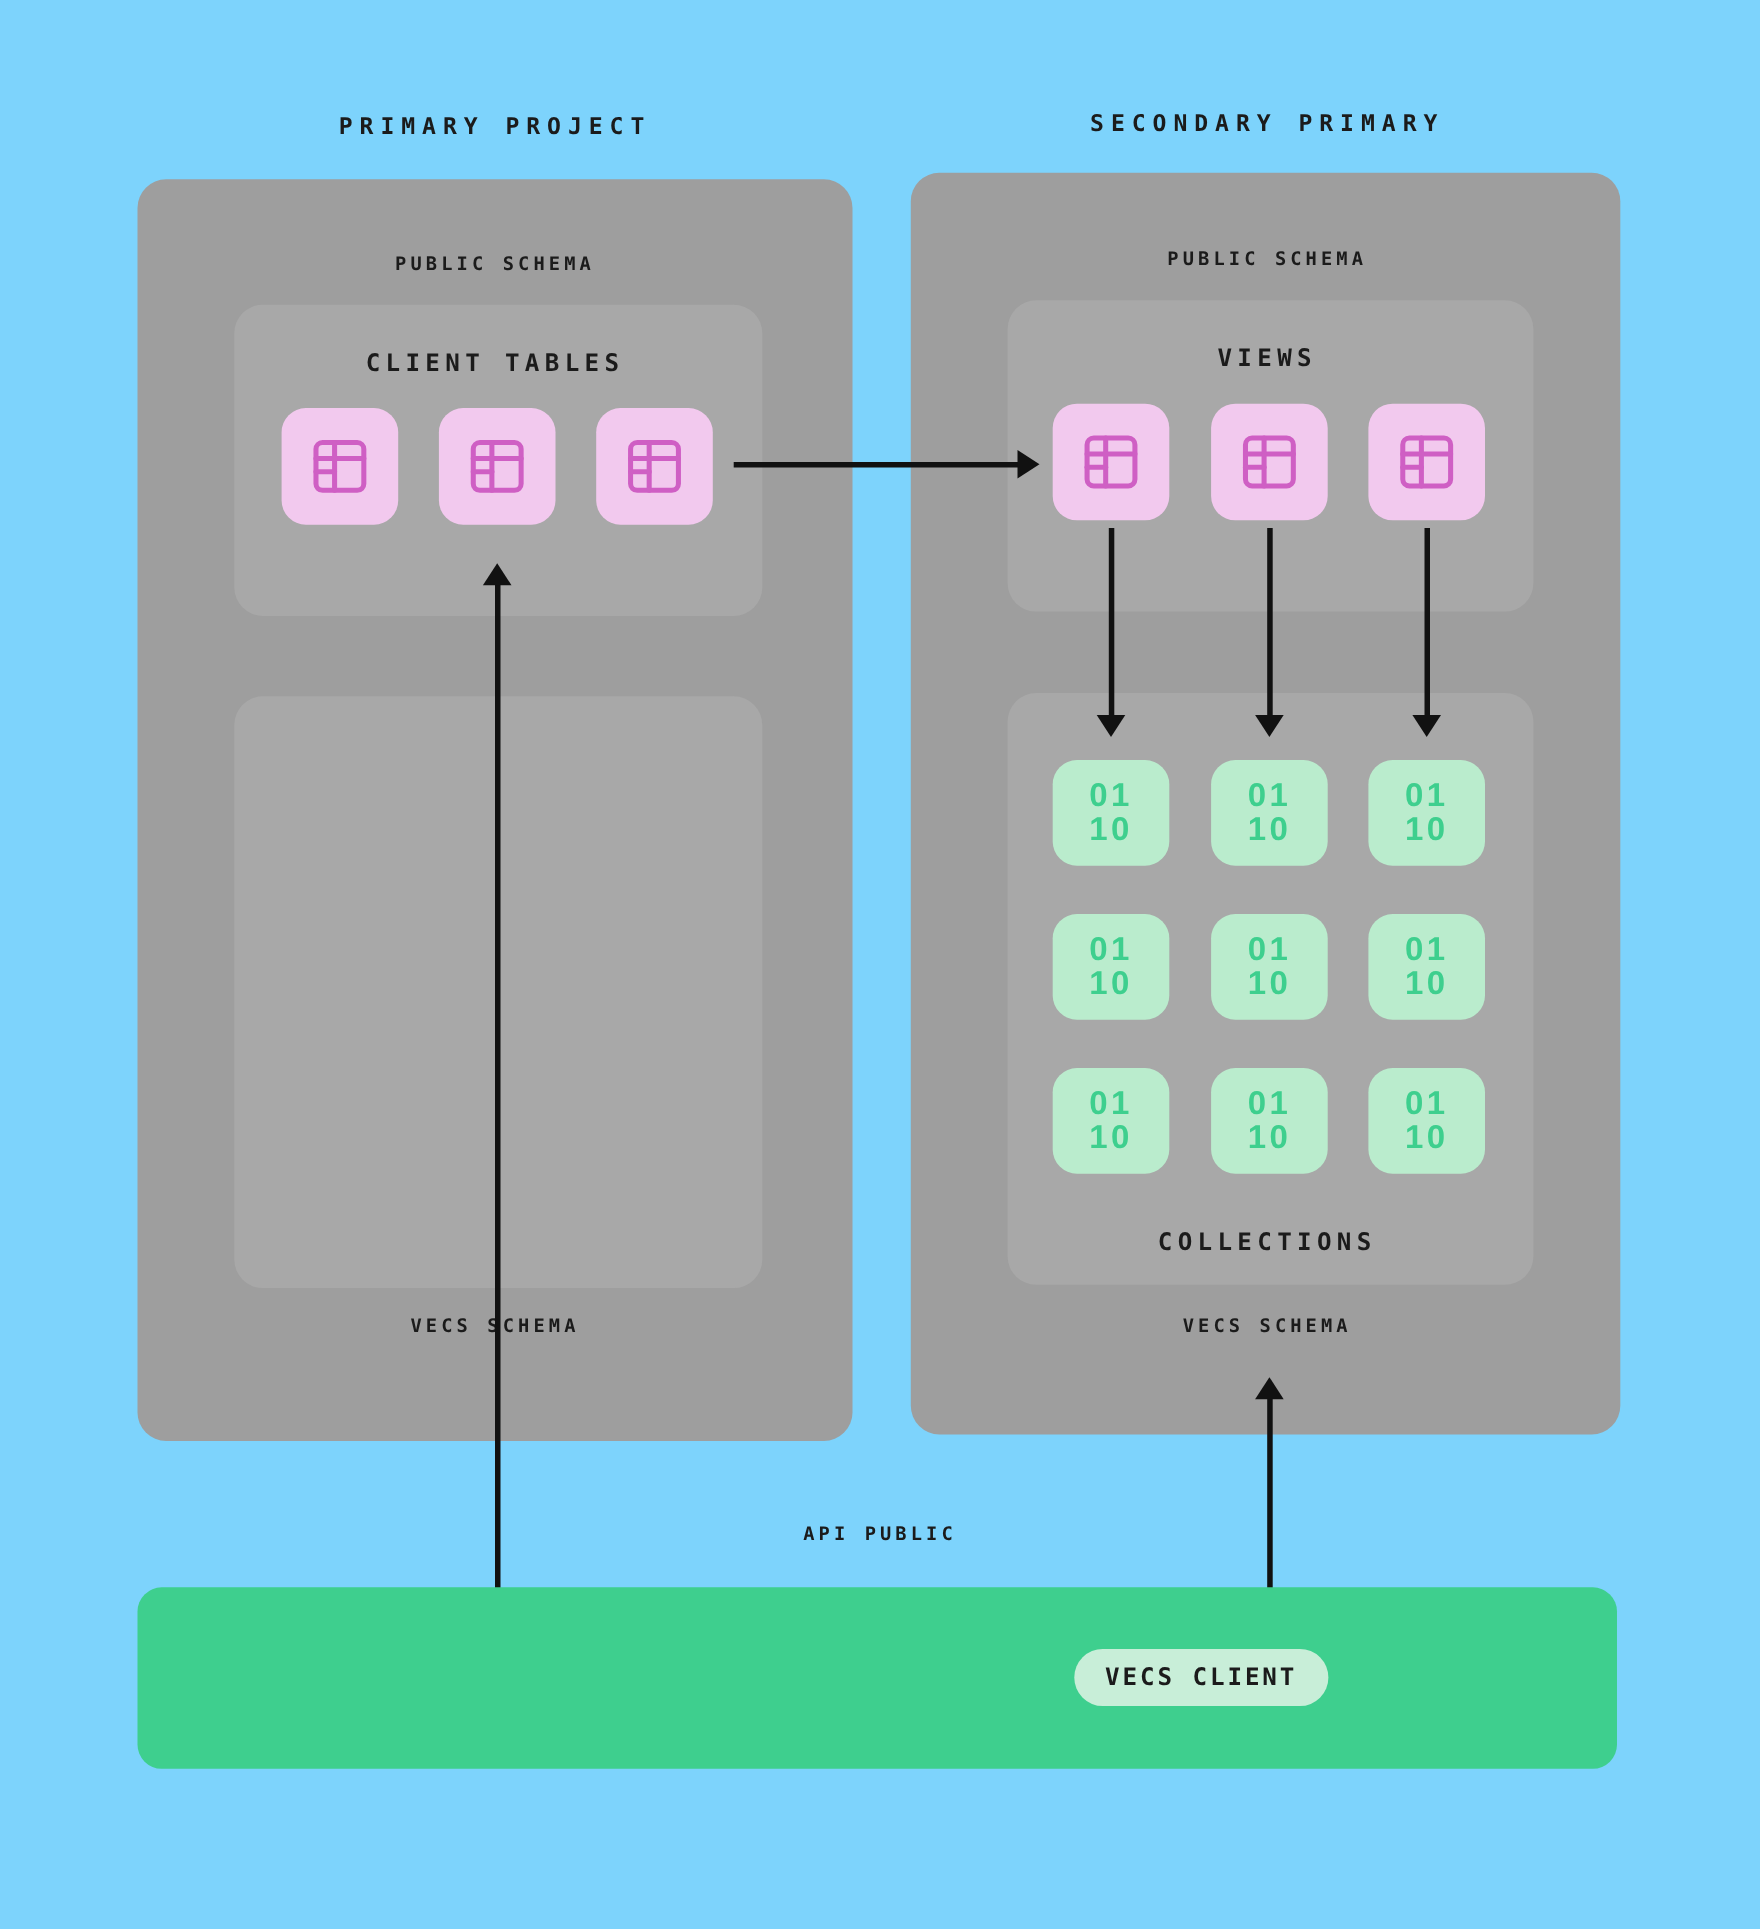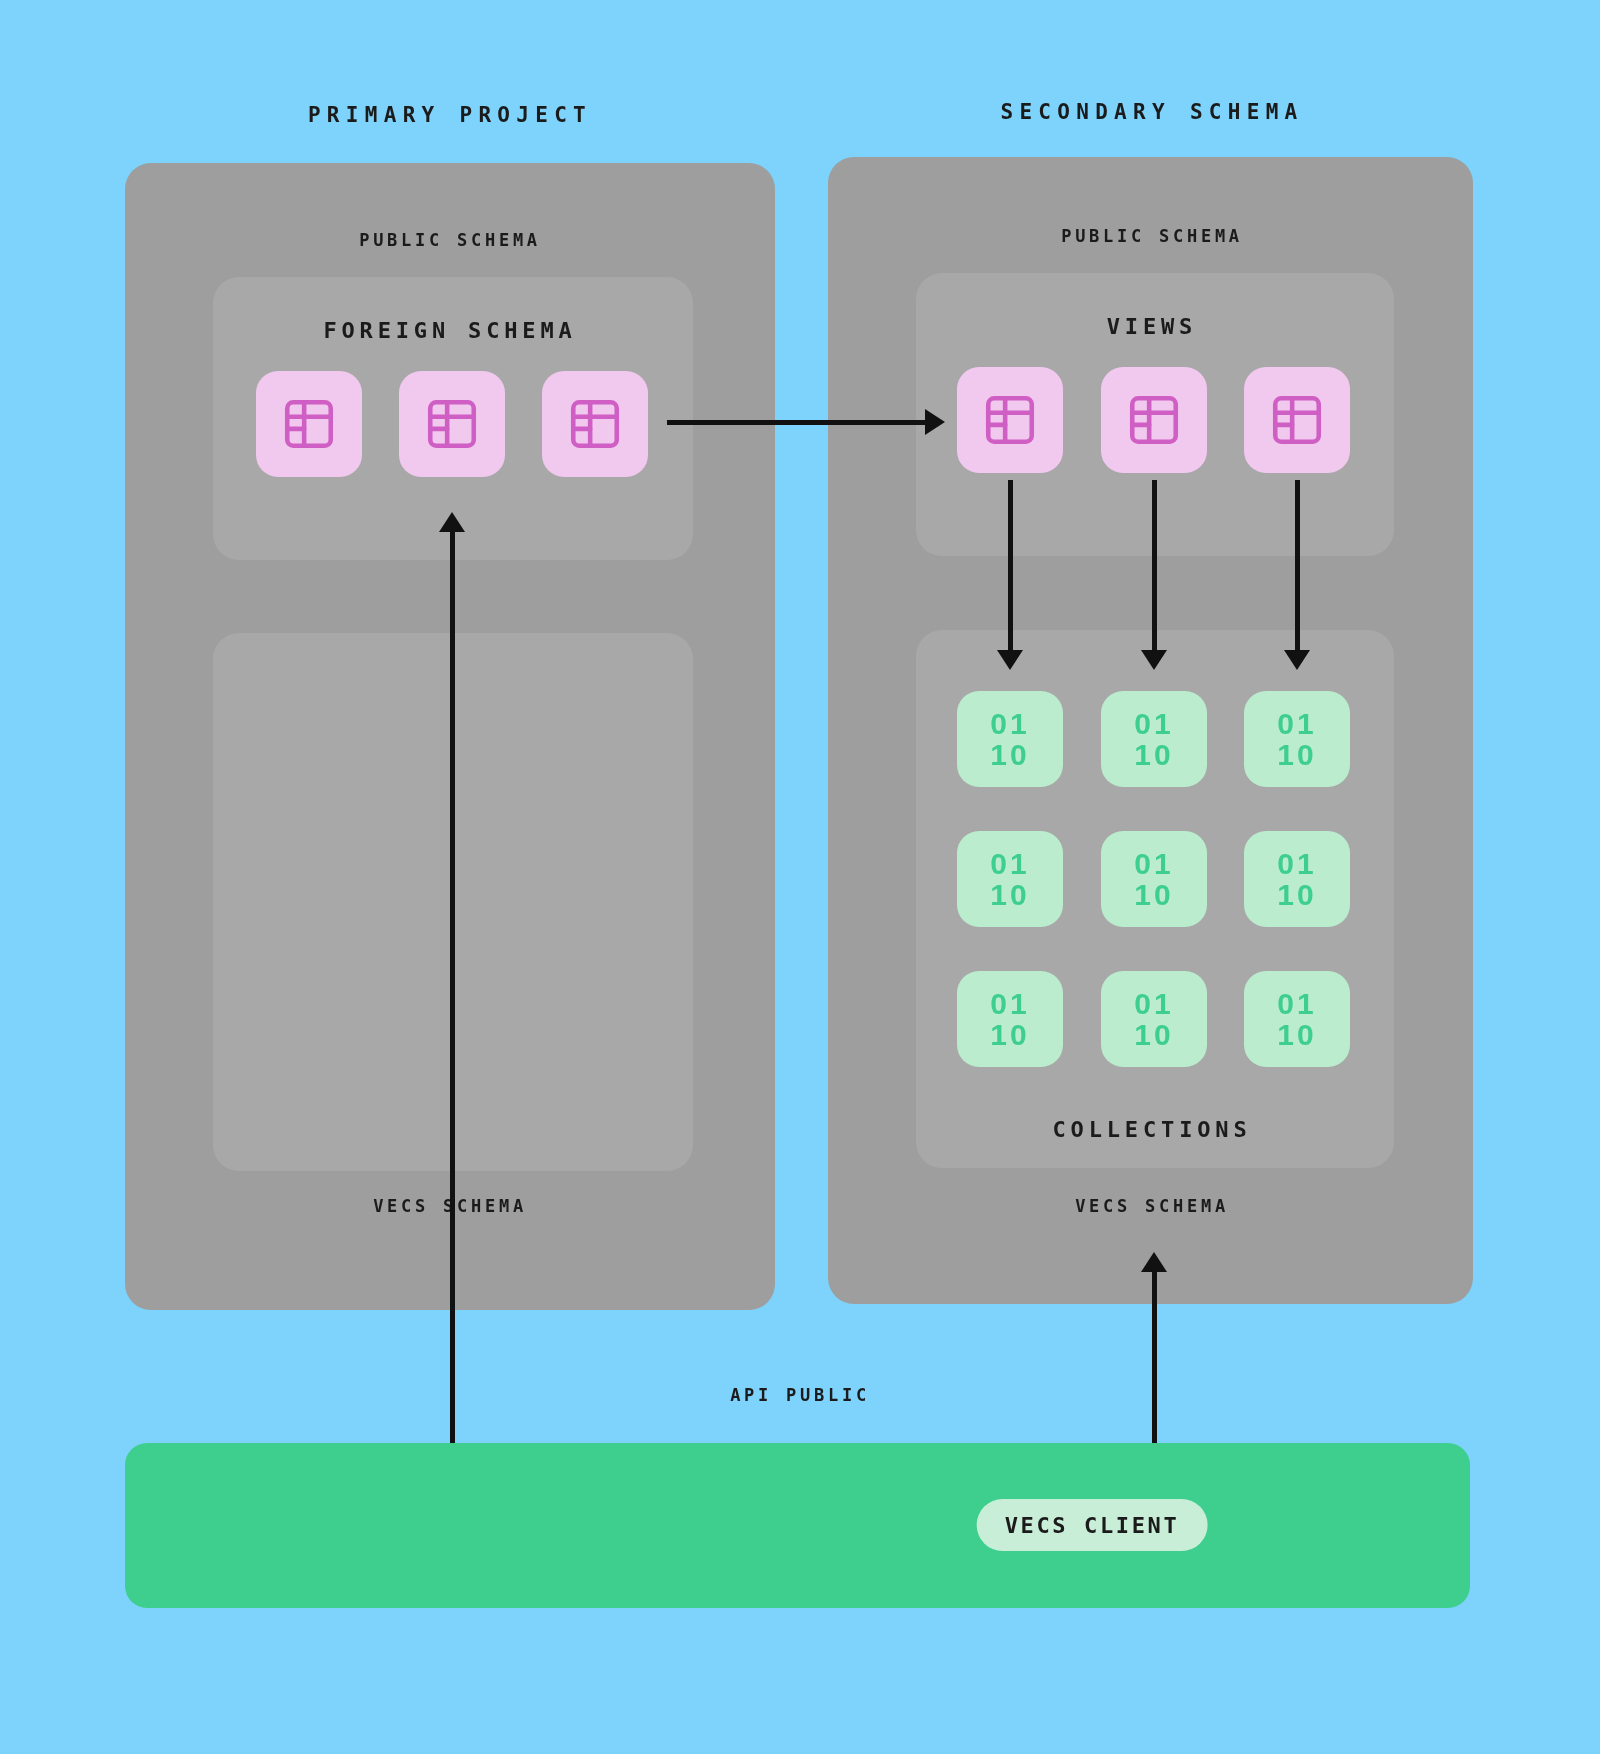--- a/index.html
+++ b/index.html
@@ -121,28 +121,28 @@
     padding: 0 28px;
     height: 52px;
   }
 </style>
 </head>
 <body>
 
 <div id="canvas">
 
   <div class="lbl lbl-project" style="left:450px; top:103px;">PRIMARY PROJECT</div>
-  <div class="lbl lbl-project" style="left:1152px; top:100px;">SECONDARY SCHEMA</div>
+  <div class="lbl lbl-project" style="left:1152px; top:100px;">SECONDARY PRIMARY</div>
 
   <div class="project-panel" style="left:125px; top:163px; width:650px; height:1147px;"></div>
 
   <div class="lbl lbl-schema" style="left:450px; top:230px;">PUBLIC SCHEMA</div>
 
   <div class="inner-panel" style="left:213px; top:277px; width:480px; height:283px;"></div>
-  <div class="lbl lbl-group" style="left:450px; top:318px;">FOREIGN SCHEMA</div>
+  <div class="lbl lbl-group" style="left:450px; top:318px;">CLIENT TABLES</div>
 
   <div class="tile tile-table" style="left:256px; top:371px; width:106px; height:106px;">
     <span>
       <svg width="58" height="58" viewBox="0 0 24 24" fill="none" stroke="#cf5fc4" stroke-width="1.9" stroke-linecap="round" stroke-linejoin="round">
         <rect x="3" y="3" width="18" height="18" rx="2.5"></rect>
         <line x1="3" y1="9" x2="21" y2="9"></line>
         <line x1="3" y1="14" x2="10" y2="14"></line>
         <line x1="10" y1="3" x2="10" y2="21"></line>
       </svg>
     </span>

